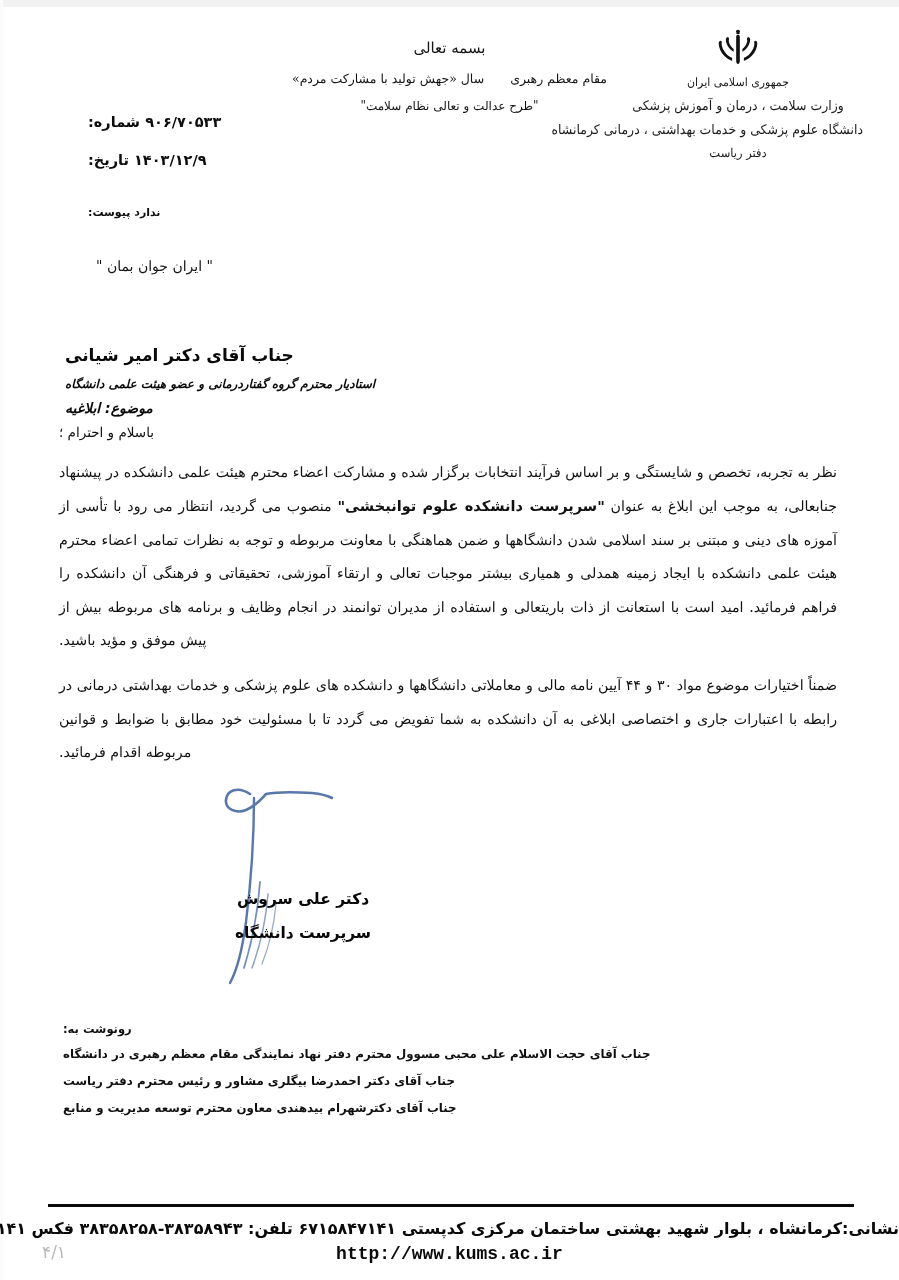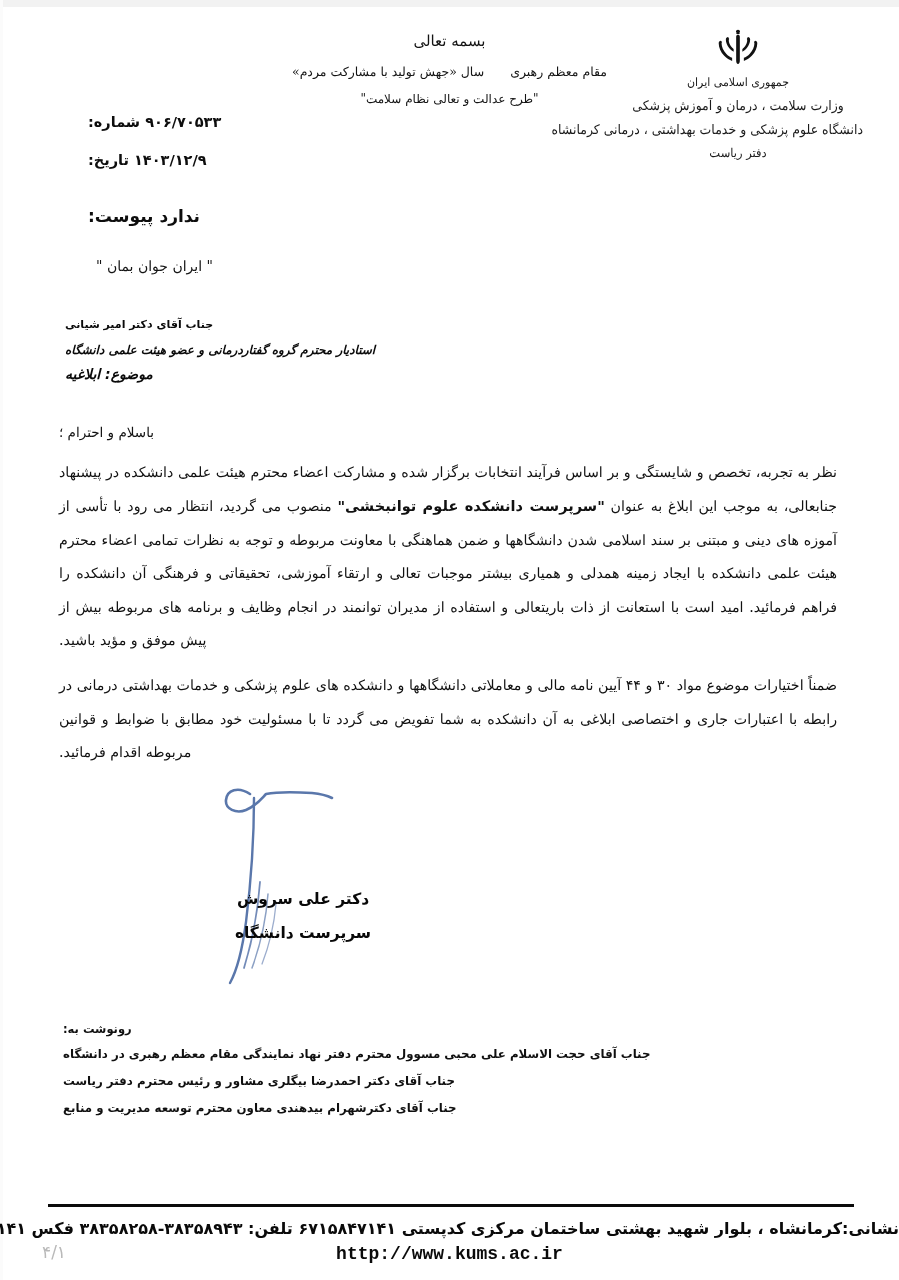--- a/index.html
+++ b/index.html
@@ -62,21 +62,21 @@
     white-space: nowrap;
     transform: scaleY(1.06);
   }
   .lh-1 { font-size: 11px; margin-top: 1px; }
   .lh-2 { font-size: 12.5px; margin-top: 9px; }
   .lh-3 { font-size: 12.5px; margin-top: 9px; }
   .lh-4 { font-size: 11.5px; margin-top: 9px; }
 
   .center-head {
     position: absolute;
-    top: 6px;
+    top: 13px;
     left: 0; right: 0;
     margin: 0 auto;
     width: 420px;
     text-align: center;
     direction: rtl;
   }
   .basmala {
     font-family: "DejaVu Serif", "Liberation Serif", serif;
     font-size: 15px;
     color: #141414;
@@ -111,21 +111,21 @@
   .meta-line {
     font-family: "DejaVu Sans", "Liberation Sans", sans-serif;
     font-size: 14.5px;
     font-weight: bold;
     color: #0d0d0d;
     text-align: left;
     white-space: nowrap;
   }
   .meta-number { margin-bottom: 22px; }
   .meta-date { margin-bottom: 38px; }
-  .meta-attach { font-size: 17px; }
+  .meta-attach { font-size: 11px; }
 
   .motto {
     position: absolute;
     top: 258px;
     left: 96px;
     font-family: "DejaVu Serif", "Liberation Serif", serif;
     font-size: 14px;
     color: #141414;
     direction: rtl;
   }
@@ -139,21 +139,21 @@
     text-align: left;
     direction: rtl;
   }
   .addr-name,
   .addr-title {
     font-family: "DejaVu Sans", "Liberation Sans", sans-serif;
     font-weight: bold;
     color: #0a0a0a;
     text-align: left;
   }
-  .addr-name { font-size: 11px; margin-bottom: 12px; }
+  .addr-name { font-size: 17px; margin-bottom: 12px; margin-top: 27px; }
   .addr-title { font-size: 12px; margin-bottom: 9px; font-style: italic; }
   .addr-subject {
     font-family: "DejaVu Sans", "Liberation Sans", sans-serif;
     font-size: 14px;
     font-weight: bold;
     font-style: italic;
     color: #0a0a0a;
     text-align: left;
   }
 

